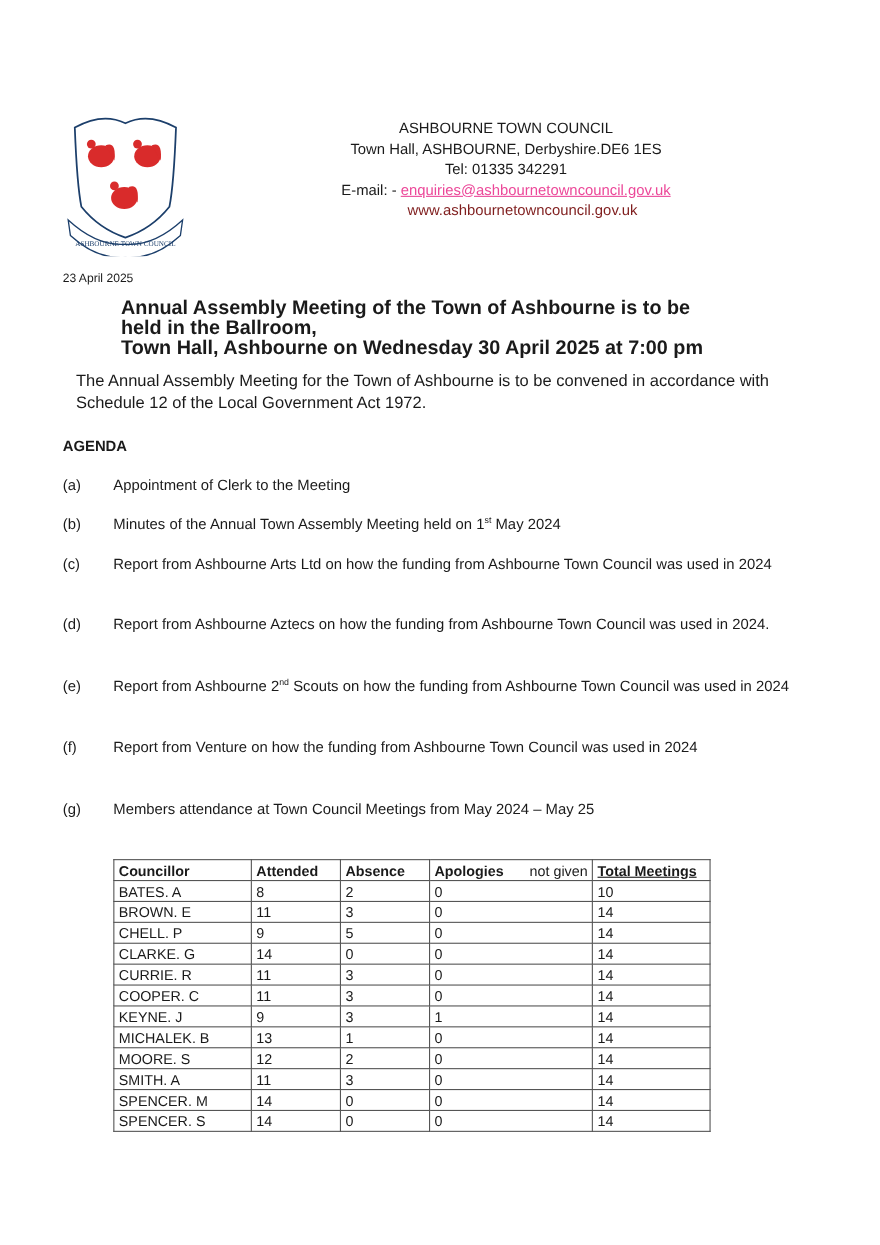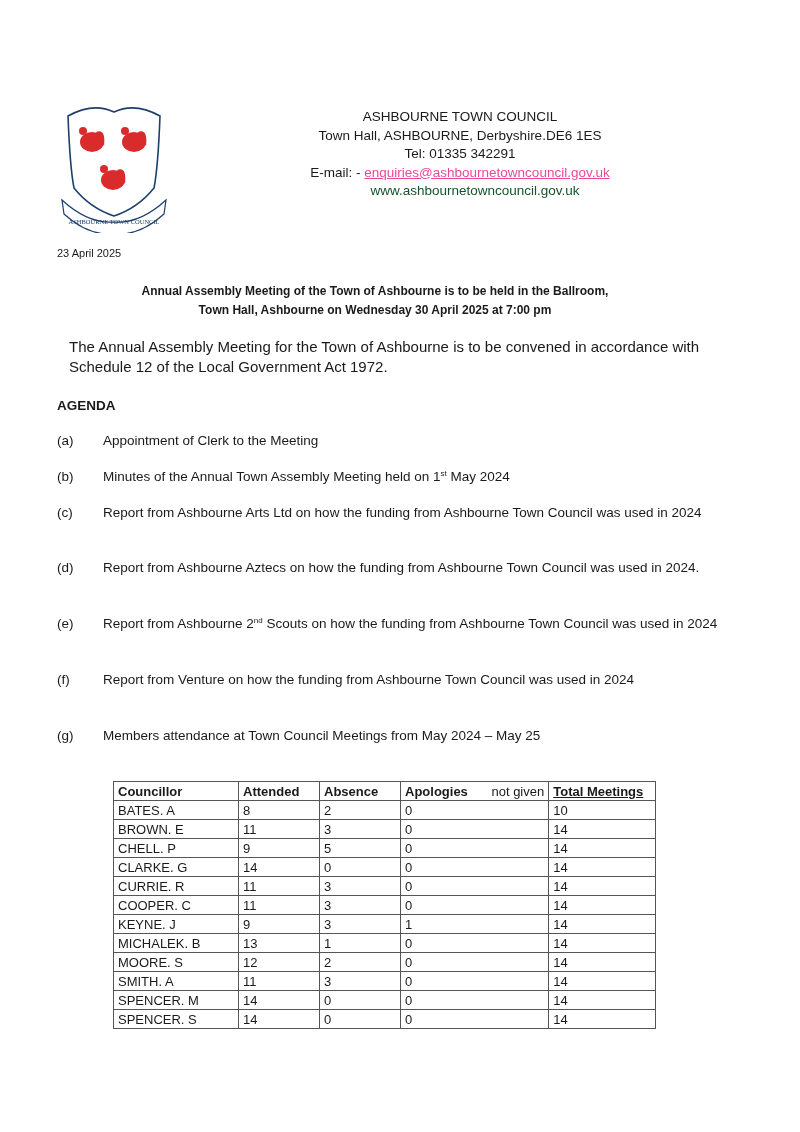--- a/index.html
+++ b/index.html
@@ -4,32 +4,32 @@
 <style>
   html, body { margin: 0; padding: 0; background: #ffffff; }
   body {
     width: 800px; height: 1132px; position: relative; overflow: hidden;
     font-family: "Liberation Sans", "DejaVu Sans", sans-serif;
     color: #1a1a1a;
   }
   .abs { position: absolute; }
   .logo { left: 58px; top: 98px; width: 112px; height: 135px; }
   .header-block { left: 290px; top: 108px; width: 340px; text-align: center; font-size: 13.5px; line-height: 18.5px; }
-  .header-block .link { color: #14532d; }
+  .header-block .link { color: #7f1d1d; }
   .header-block .email-link { color: #ec4899; text-decoration: underline; }
   .date { left: 57px; top: 247px; font-size: 11px; }
-  .title { left: 110px; top: 282px; width: 530px; text-align: center; font-size: 12px; font-weight: bold; line-height: 18.5px; }
+  .title { left: 110px; top: 270px; width: 530px; font-size: 18px; font-weight: bold; line-height: 18.5px; }
   .intro { left: 69px; top: 337px; width: 680px; font-size: 15px; line-height: 19.5px; }
   .agenda-h { left: 57px; top: 398px; font-size: 13.5px; font-weight: bold; }
   .item { left: 57px; width: 660px; font-size: 13.5px; line-height: 19.5px; }
   .item .letter { position: absolute; left: 0; top: 0; width: 40px; }
   .item .text { position: absolute; left: 46px; top: 0; width: 620px; }
   sup { font-size: 8px; vertical-align: super; line-height: 0; }
   table.att {
-    position: absolute; left: 113px; top: 781px;
+    position: absolute; left: 103px; top: 781px;
     border-collapse: collapse; font-size: 13px;
   }
   table.att th, table.att td {
     border: 1px solid #555; padding: 0 4px; height: 18px; text-align: left;
     font-weight: normal; white-space: nowrap;
   }
   table.att th { font-weight: bold; }
   table.att th .normal { font-weight: normal; margin-left: 20px; }
   .c1 { width: 116px; } .c2 { width: 72px; } .c3 { width: 72px; } .c4 { width: 124px; } .c5 { width: 98px; text-decoration: underline; }
 </style>

